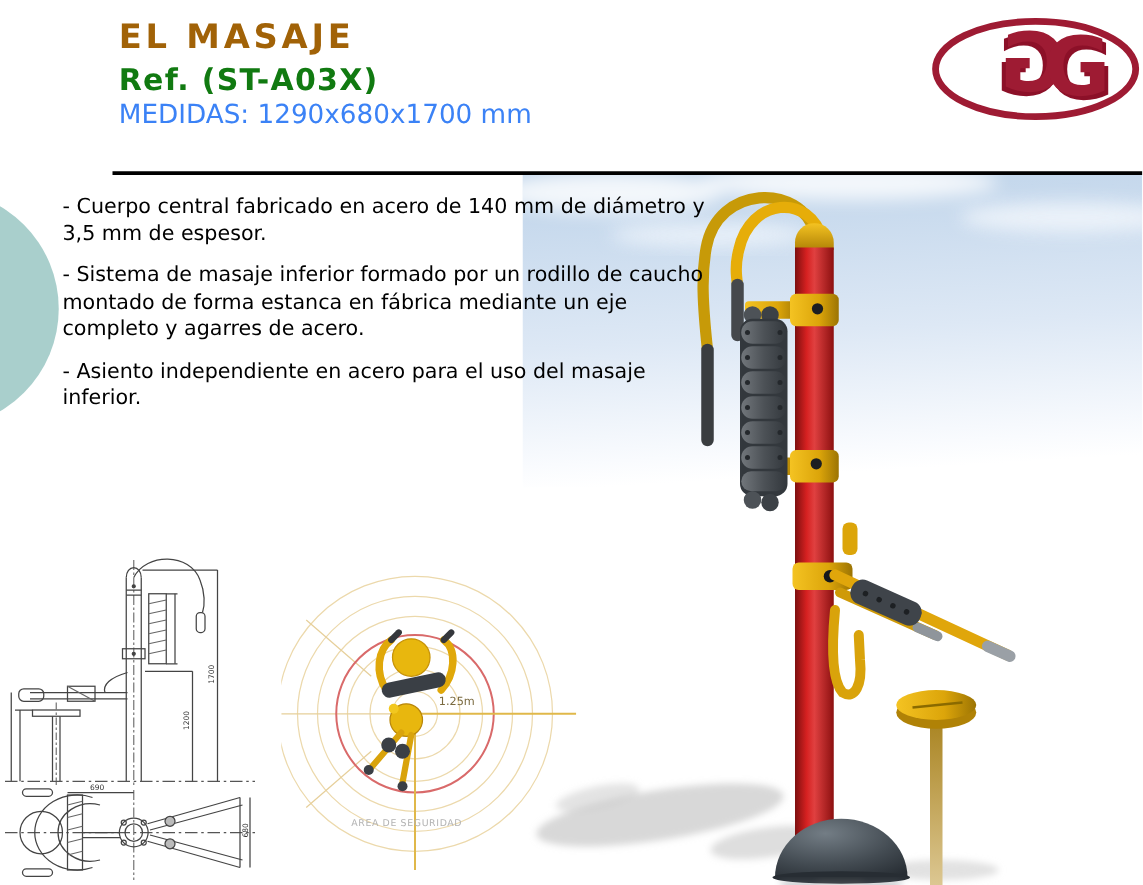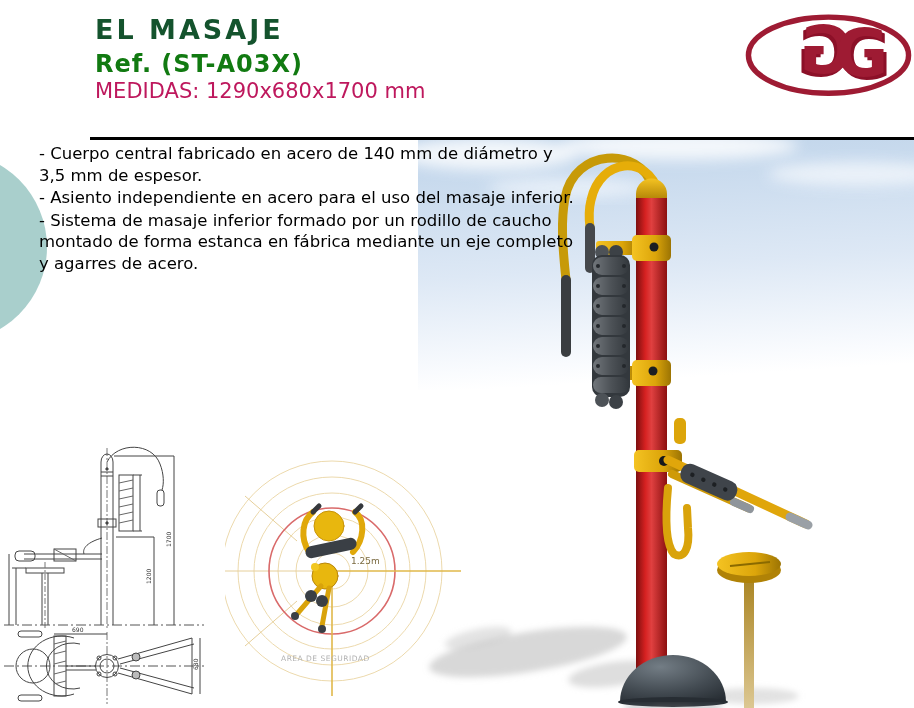--- a/index.html
+++ b/index.html
@@ -1,34 +1,34 @@
 <!DOCTYPE html>
 <html><head>
 <meta charset="utf-8">
 <style>
   html,body{margin:0;padding:0;}
   .page{position:relative;width:914px;height:708px;background:#ffffff;overflow:hidden;
         font-family:"DejaVu Sans", sans-serif;}
   .abs{position:absolute;}
 
   
-  .title{left:95px;top:14px;font-size:27px;font-weight:bold;letter-spacing:3px;color:#14532d;}
+  .title{left:95px;top:14px;font-size:27px;font-weight:bold;letter-spacing:3px;color:#a16207;}
   .ref{left:95px;top:50px;font-size:24px;font-weight:bold;letter-spacing:1px;color:#117a11;}
-  .medidas{left:95px;top:79px;font-size:21px;color:#be185d;}
+  .medidas{left:95px;top:79px;font-size:21px;color:#3b82f6;}
 
   
   .divider{left:90px;top:137px;width:824px;height:3px;background:#000;}
 
   
   .teal-circle{left:-143px;top:152px;width:190px;height:190px;border-radius:50%;background:#a9cfcc;}
 
   
   .specs{left:38px;top:142px;width:542px;z-index:5;color:#000;}
   .specs h2{margin:0 0 1px 0;font-size:17px;font-weight:bold;text-decoration:underline;}
-  .specs p{margin:1px;font-size:16.5px;line-height:21.5px;}
+  .specs p{margin:12px;font-size:16.5px;line-height:21.5px;}
 
   
   .render{left:418px;top:140px;width:496px;height:568px;z-index:1;}
 
   
   .techdraw{left:2px;top:442px;width:206px;height:264px;z-index:4;}
 
   
   .safety{left:225px;top:456px;width:236px;height:252px;z-index:3;}
 
@@ -189,22 +189,22 @@
     <path d="M202,562 a53,47 0 1 1 106,0 z" fill="url(#dome)"></path>
     <ellipse cx="255" cy="562" rx="55" ry="5" fill="#272d33"></ellipse>
     <g opacity="0.3" filter="url(#soft)">
       <path d="M206,564 a49,18 0 1 0 98,0 z" fill="#6a737b"></path>
       <rect x="236" y="564" width="36" height="4" fill="#9c9c9c"></rect>
     </g>
   </svg>
 
   <div class="abs specs">
     <p>- Cuerpo central fabricado en acero de 140 mm de diámetro y 3,5 mm de espesor.</p>
+    <p>- Sistema de masaje inferior formado por un rodillo de caucho montado de forma estanca en fábrica mediante un eje completo y agarres de acero.</p>
     <p>- Asiento independiente en acero para el uso del masaje inferior.</p>
-    <p>- Sistema de masaje inferior formado por un rodillo de caucho montado de forma estanca en fábrica mediante un eje completo y agarres de acero.</p>
   </div>
 
   <svg class="abs techdraw" viewBox="0 0 206 264" stroke="#444" fill="none" stroke-width="1">
 
     <g>
       <line x1="105" y1="6" x2="105" y2="186" stroke-dasharray="8 2 2 2" stroke="#777"></line>
       <path d="M99,20 a6,8 0 0 1 12,0"></path>
       <line x1="99" y1="20" x2="99" y2="183"></line>
         <line x1="111" y1="20" x2="111" y2="183"></line>
       <line x1="99" y1="30" x2="111" y2="30"></line>

